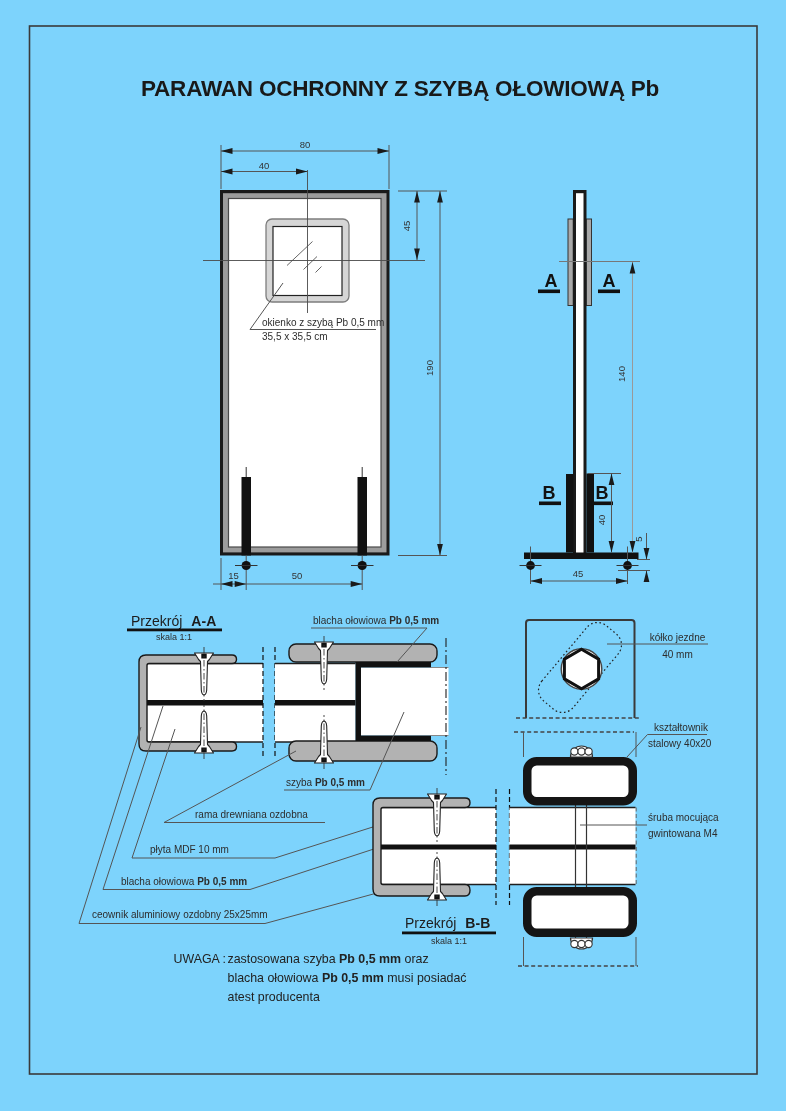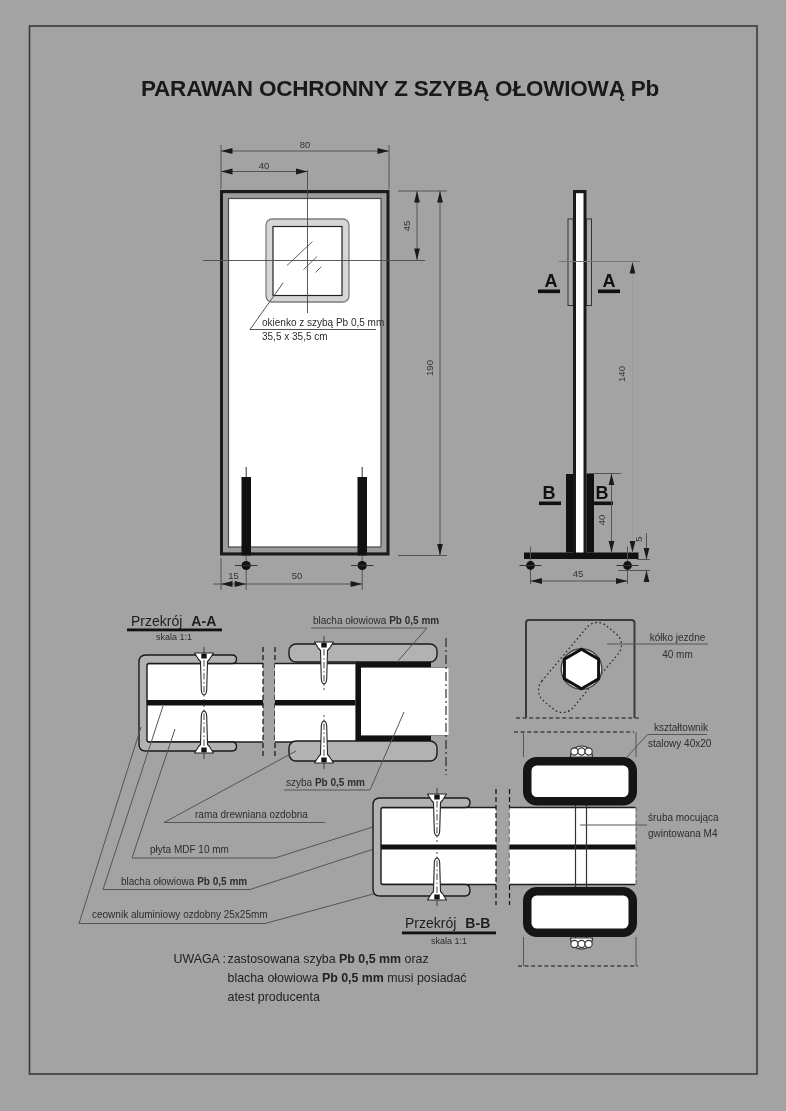--- a/index.html
+++ b/index.html
@@ -1,16 +1,16 @@
 <!DOCTYPE html>
 <html><head>
 <meta charset="utf-8">
 <style>
   html,body{margin:0;padding:0;background:#fff;}
-  #page{position:relative;width:786px;height:1111px;background:#a3a3a3;overflow:hidden;
+  #page{position:relative;width:786px;height:1111px;background:#7dd3fc;overflow:hidden;
         font-family:"Liberation Sans",sans-serif;}
   svg text{white-space:pre;}
   .lbl{font-size:10px;fill:#2d2d2d;}
   .lbl b,.bold{font-weight:bold;}
   .dim{font-size:9.5px;fill:#333;}
   .dimr{font-size:9.5px;fill:#333;}
   .marker{font-size:18px;font-weight:bold;fill:#111;}
   .heading{font-size:14px;fill:#1d1d1d;}
   .heading .ref{font-weight:bold;}
   .scale{font-size:9px;fill:#2d2d2d;}

